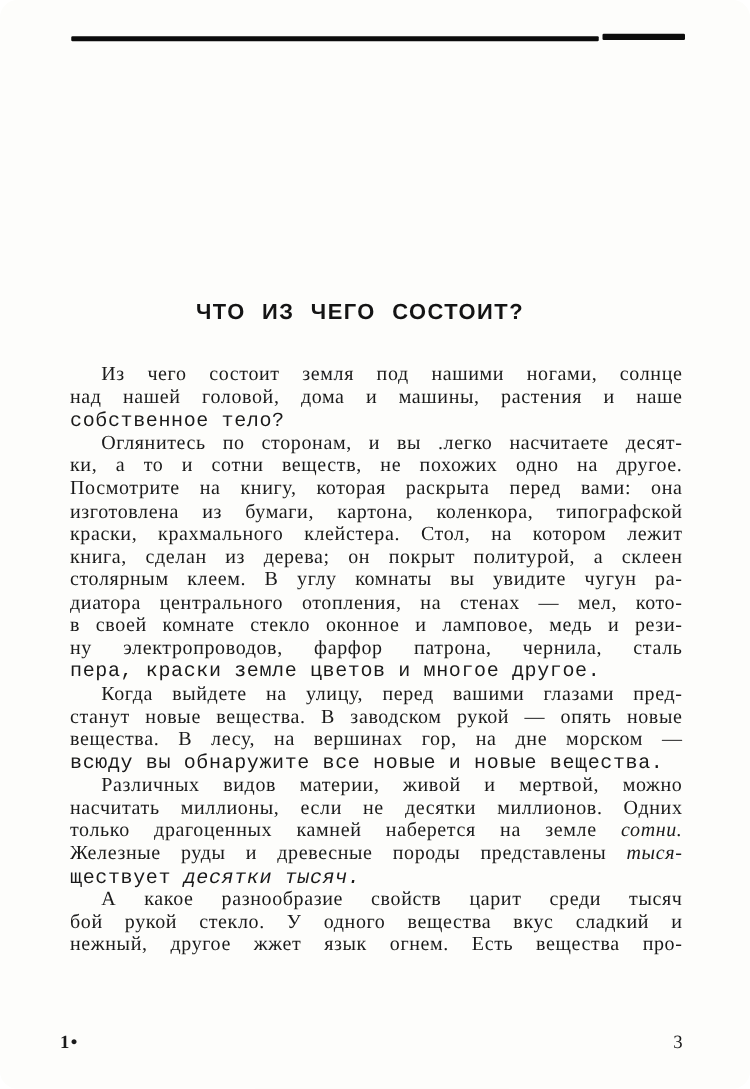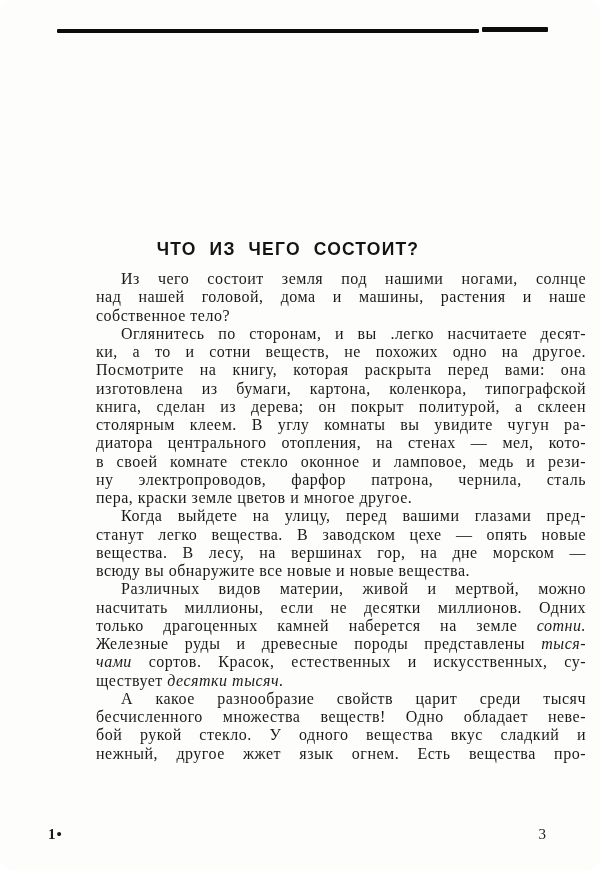--- a/index.html
+++ b/index.html
@@ -45,41 +45,41 @@
     font-family: "Liberation Sans", sans-serif;
     font-weight: 700;
     font-size: 17.5px;
     letter-spacing: 1.2px;
     word-spacing: 7px;
     color: #141414;
   }
   .body-text {
     position: absolute;
     left: 56px;
-    top: 270px;
+    top: 291px;
     width: 490px;
     font-size: 16px;
     letter-spacing: 0.5px;
-    margin-left: 40px;
   }
   .line {
     height: 18.25px;
     line-height: 18.25px;
     text-align: justify;
     text-align-last: justify;
     white-space: nowrap;
     overflow: visible;
   }
   .line.justified {
     white-space: normal;
     text-align-last: justify;
   }
   .line.lastline {
     white-space: normal;
     text-align-last: left;
+    font-family: Liberation Mono, monospace;
   }
   .line.indent {
     text-indent: 25px;
   }
   .italic {
     font-style: italic;
   }
   .footer {
     position: absolute;
     left: 48px;
@@ -108,38 +108,37 @@
   <h1 class="title">ЧТО ИЗ ЧЕГО СОСТОИТ?</h1>
 
   <div class="body-text">
       <div class="line justified indent"><span>Из чего состоит земля под нашими ногами, солнце</span></div>
       <div class="line justified"><span>над нашей головой, дома и машины, растения и наше</span></div>
       <div class="line lastline"><span>собственное тело?</span></div>
       <div class="line justified indent"><span>Оглянитесь по сторонам, и вы .легко насчитаете десят-</span></div>
       <div class="line justified"><span>ки, а то и сотни веществ, не похожих одно на другое.</span></div>
       <div class="line justified"><span>Посмотрите на книгу, которая раскрыта перед вами: она</span></div>
       <div class="line justified"><span>изготовлена из бумаги, картона, коленкора, типографской</span></div>
+      <div class="line justified"><span>краски, крахмального клейстера. Стол, на котором лежит</span></div>
       <div class="line justified"><span>книга, сделан из дерева; он покрыт политурой, а склеен</span></div>
       <div class="line justified"><span>столярным клеем. В углу комнаты вы увидите чугун ра-</span></div>
       <div class="line justified"><span>диатора центрального отопления, на стенах — мел, кото-</span></div>
       <div class="line justified"><span>в своей комнате стекло оконное и ламповое, медь и рези-</span></div>
       <div class="line justified"><span>ну электропроводов, фарфор патрона, чернила, сталь</span></div>
       <div class="line lastline"><span>пера, краски земле цветов и многое другое.</span></div>
       <div class="line justified indent"><span>Когда выйдете на улицу, перед вашими глазами пред-</span></div>
-      <div class="line justified"><span>станут легко вещества. В заводском цехе — опять новые</span></div>
+      <div class="line justified"><span>станут новые вещества. В заводском рукой — опять новые</span></div>
       <div class="line justified"><span>вещества. В лесу, на вершинах гор, на дне морском —</span></div>
       <div class="line lastline"><span>всюду вы обнаружите все новые и новые вещества.</span></div>
       <div class="line justified indent"><span>Различных видов материи, живой и мертвой, можно</span></div>
       <div class="line justified"><span>насчитать миллионы, если не десятки миллионов. Одних</span></div>
       <div class="line justified"><span>только драгоценных камней наберется на земле </span><span class="italic">сотни.</span></div>
       <div class="line justified"><span>Железные руды и древесные породы представлены </span><span class="italic">тыся-</span></div>
-      <div class="line justified"><span class="italic">чами</span><span> сортов. Красок, естественных и искусственных, су-</span></div>
       <div class="line lastline"><span>ществует </span><span class="italic">десятки тысяч.</span></div>
       <div class="line justified indent"><span>А какое разнообразие свойств царит среди тысяч</span></div>
-      <div class="line justified"><span>бесчисленного множества веществ! Одно обладает неве-</span></div>
       <div class="line justified"><span>бой рукой стекло. У одного вещества вкус сладкий и</span></div>
       <div class="line justified"><span>нежный, другое жжет язык огнем. Есть вещества про-</span></div>
     </div>
 
   <div class="footer">
     <span class="signature">1•</span>
     <span class="pagenum">3</span>
   </div>
 </div>
 

